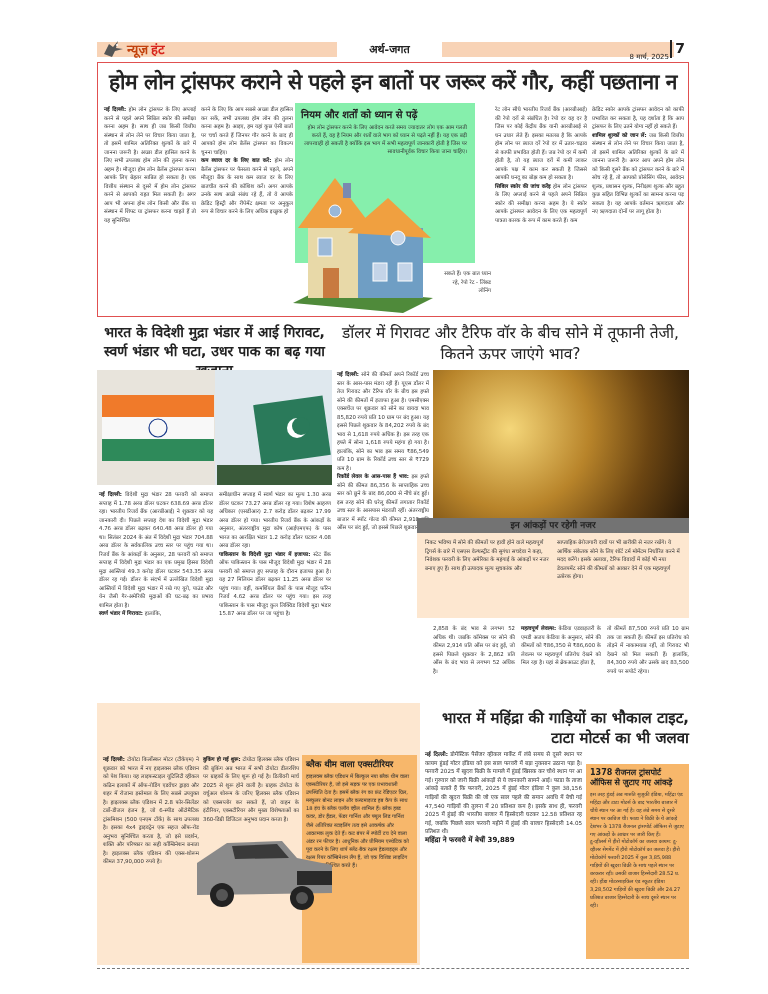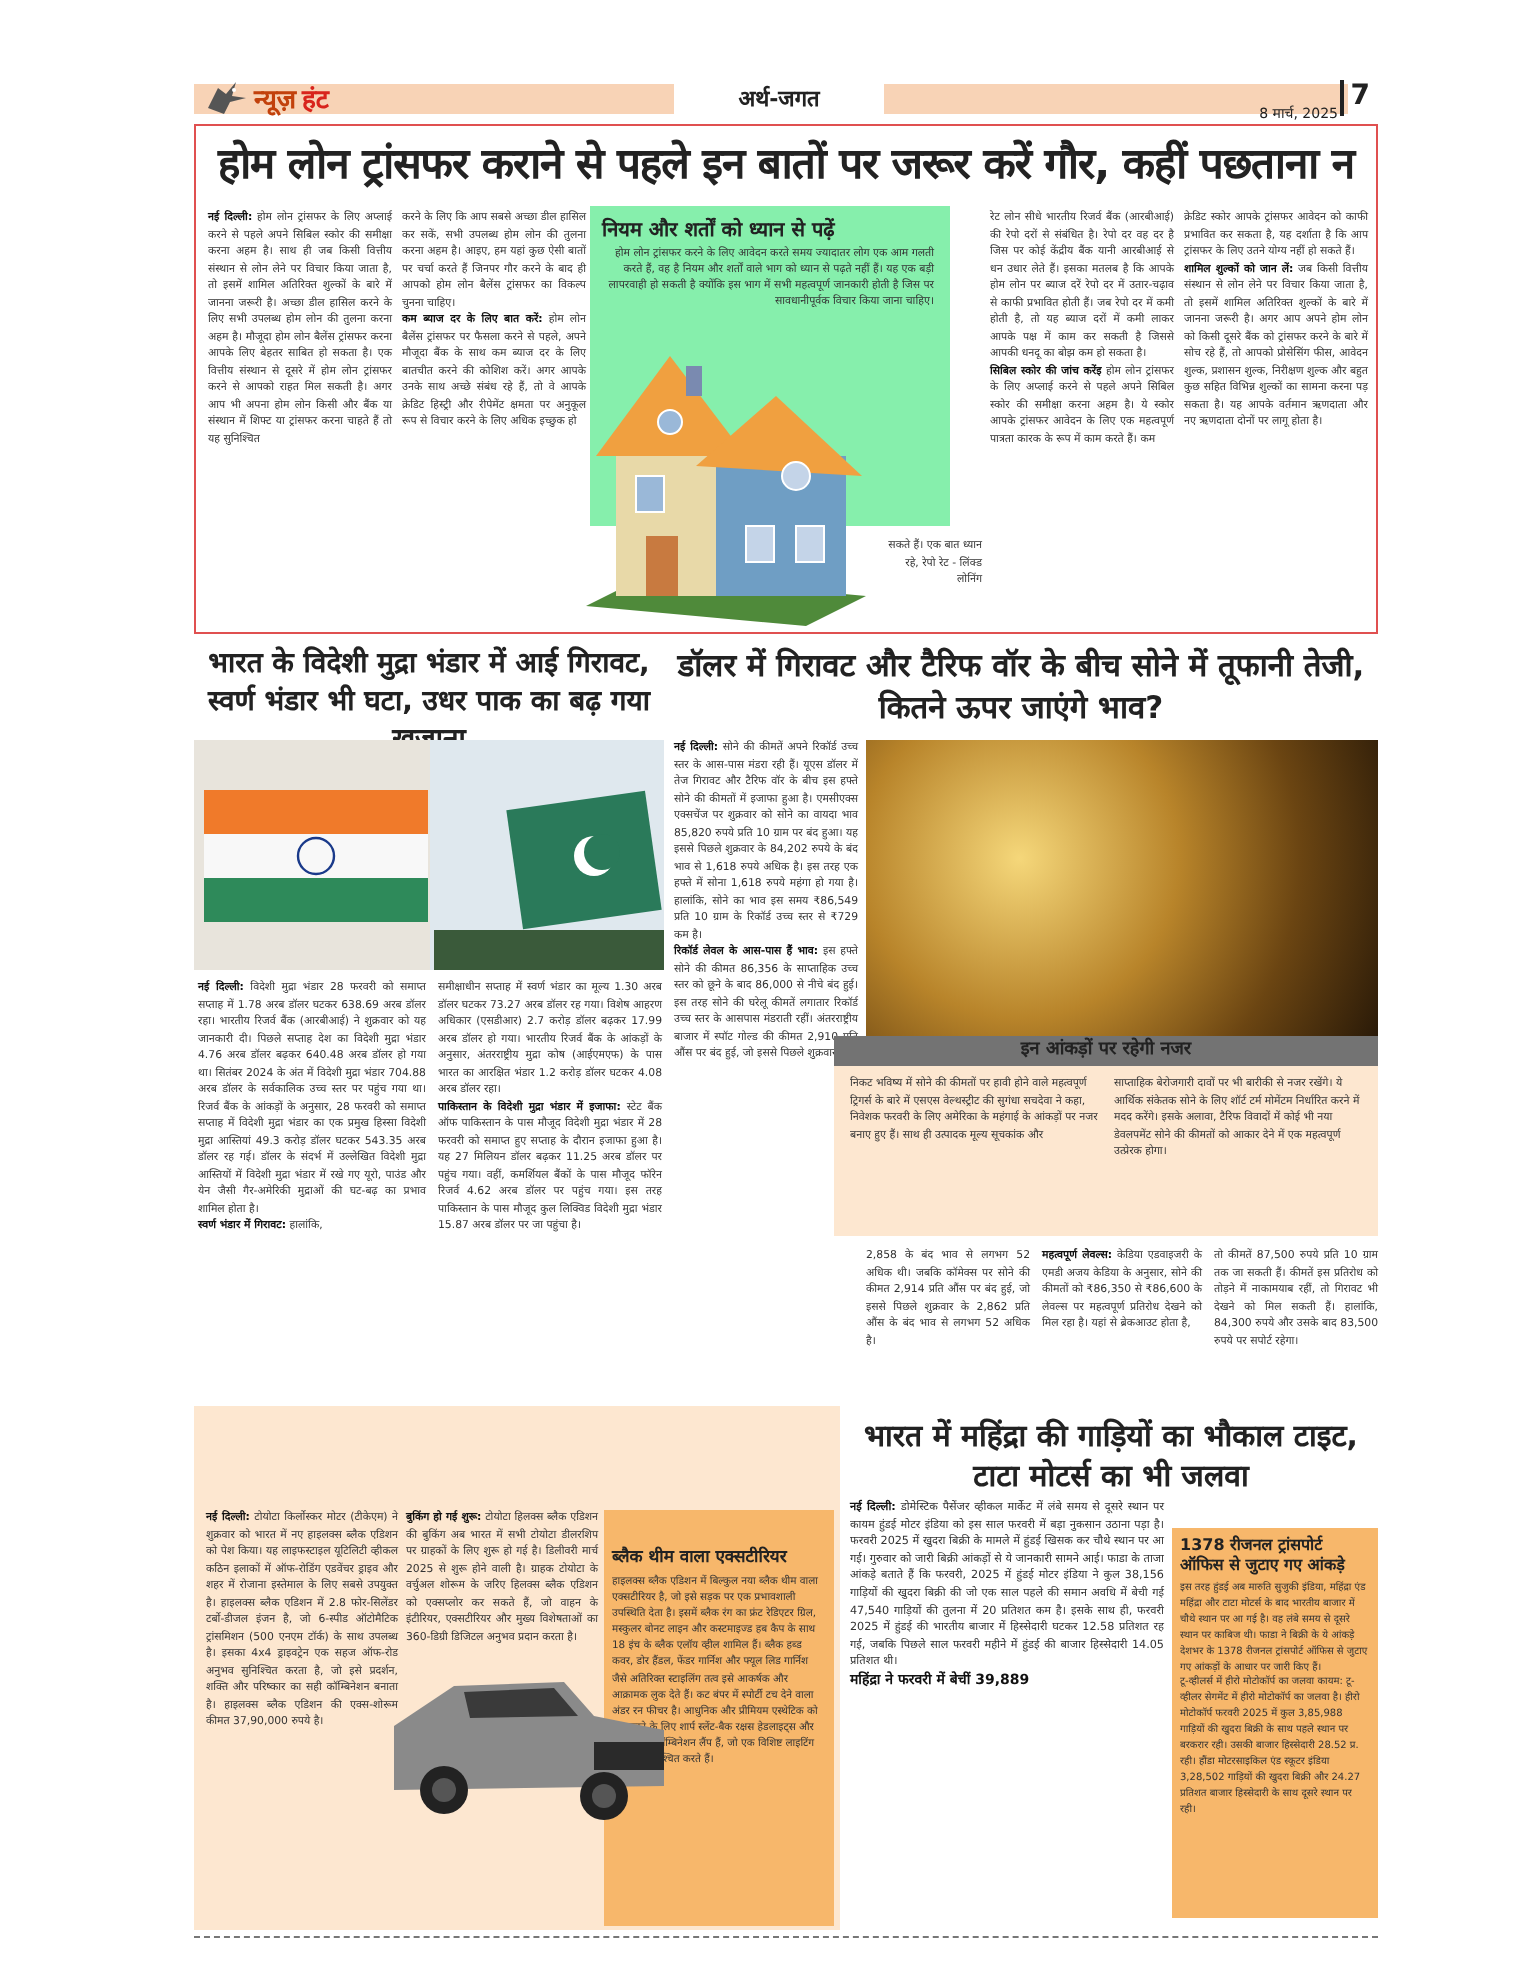--- a/index.html
+++ b/index.html
@@ -16,36 +16,36 @@
 .pgno{position:absolute;right:4px;top:0;font-weight:bold;font-size:14px;border-left:2px solid #222;padding-left:3px;height:18px}
 .box1{position:absolute;left:0;top:22px;width:592px;height:255px;border:1.5px solid #e05050}
 .h1{position:absolute;left:4px;top:4px;width:582px;text-align:center;font-weight:bold;font-size:21px;letter-spacing:-0.5px;color:#222}
 .col{position:absolute;font-size:5.4px;line-height:8.5px;text-align:justify;color:#333}
 .col b{color:#111}
 .inset1{position:absolute;left:197px;top:40px;width:180px;height:160px;background:#86efac}
 .inset1 .t{font-weight:bold;font-size:10px;padding:4px 6px 2px;color:#222}
 .inset1 .p{font-size:5.4px;line-height:8px;padding:0 8px;text-align:right;color:#333}
 .house{position:absolute;left:195px;top:90px;width:145px;height:160px}
 .h2a{position:absolute;left:0;top:283px;width:235px;text-align:center;font-weight:bold;font-size:14px;line-height:19px;color:#222}
-.h2b{position:absolute;left:235px;top:283px;width:357px;text-align:center;font-weight:bold;font-size:15.5px;line-height:21px;color:#222}
+.h2b{position:absolute;left:235px;top:283px;width:357px;text-align:center;font-weight:normal;font-size:15.5px;line-height:21px;color:#222}
 .flags{position:absolute;left:0;top:330px;width:235px;height:115px}
 .gold{position:absolute;left:336px;top:330px;width:256px;height:148px;background:radial-gradient(circle at 30% 40%,#f5d77a,#b8842a 40%,#6b4512 70%,#2a1a08)}
 .obox{position:absolute;left:320px;top:478px;width:272px;height:100px;background:#fde7d0}
 .obox .bar{background:#737373;height:15px;text-align:center;font-weight:bold;font-size:9px;line-height:15px;color:#222}
 .obox .c{position:absolute;top:20px;width:126px;font-size:5.4px;line-height:8.5px;color:#333}
 .box2{position:absolute;left:0;top:663px;width:323px;height:262px;background:#fde7d0}
 .h3{position:absolute;left:4px;top:4px;width:320px;font-weight:bold;color:#222}
 .h3 .l1{font-size:17px;line-height:22px}
 .h3 .l1 .mono{font-family:"DejaVu Sans Mono",monospace;font-weight:normal}
 .h3 .l2{font-size:15px;line-height:20px}
-.inset2{position:absolute;left:205px;top:52px;width:115px;height:208px;background:#f7b76b;padding:14px 4px}
+.inset2{position:absolute;left:205px;top:52px;width:115px;height:208px;background:#f7b76b;padding:0 4px}
 .inset2 .t{font-weight:bold;font-size:8.5px;color:#222;margin:3px 0 3px}
 .inset2 .p{font-size:5.2px;line-height:8.1px;color:#333}
 .truck{position:absolute;left:90px;top:120px;width:150px;height:92px}
-.h4{position:absolute;left:325px;top:668px;width:267px;text-align:center;font-weight:bold;font-size:15px;line-height:20px;color:#222}
+.h4{position:absolute;left:325px;top:668px;width:267px;text-align:right;font-weight:bold;font-size:15px;line-height:20px;color:#222}
 .inset3{position:absolute;left:489px;top:724px;width:103px;height:195px;background:#f7b76b;padding:4px}
 .inset3 .t{font-weight:bold;font-size:8px;line-height:10px;color:#222;margin-bottom:3px}
 .inset3 .p{font-size:5px;line-height:7.9px;color:#333}
 .dash{position:absolute;left:0;top:928px;width:592px;border-top:1px dashed #777}
 </style>
 </head>
 <body>
 
 <div class="page">
 

